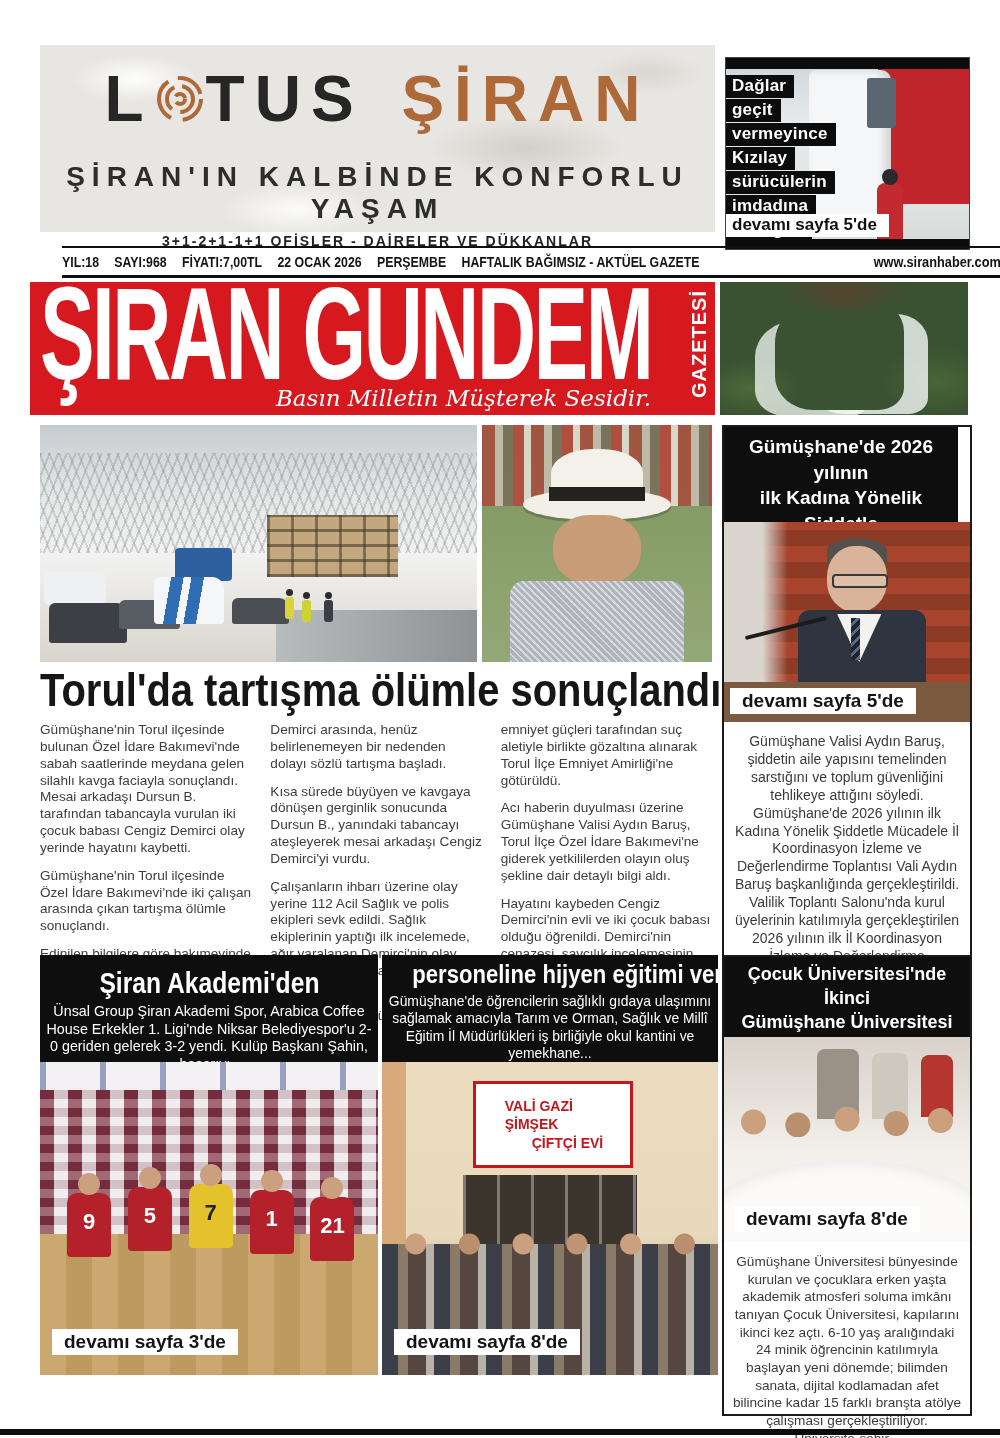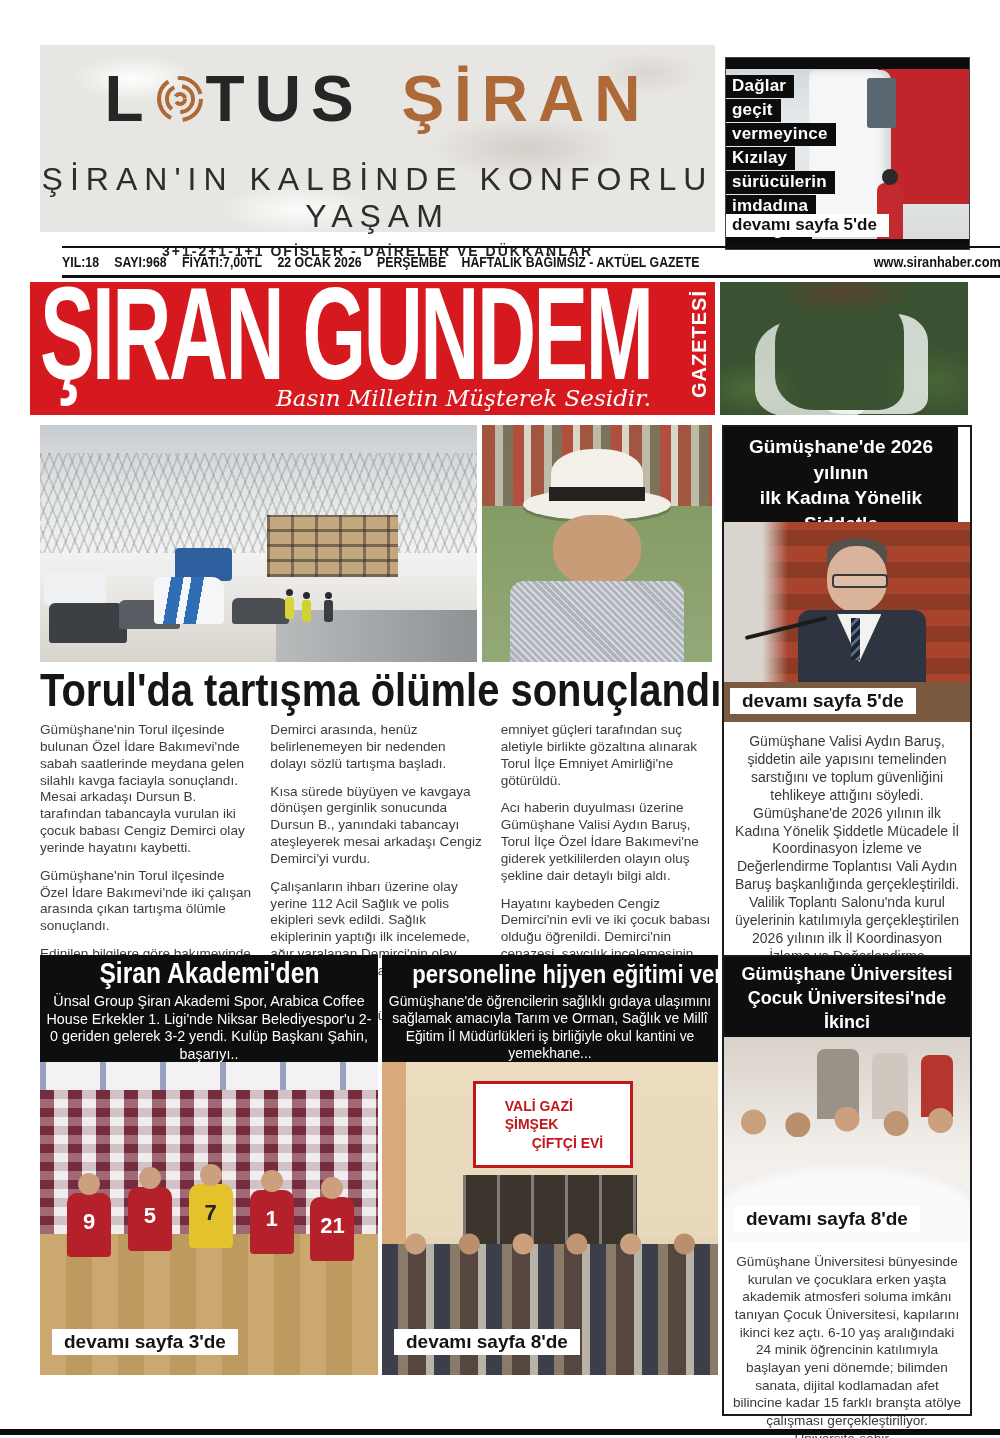--- a/index.html
+++ b/index.html
@@ -13,21 +13,21 @@
   
   .ad-banner{left:40px;top:45px;width:675px;height:187px;background:#e8e6e2;
     background-image:radial-gradient(ellipse 90px 34px at 14% 18%,rgba(255,255,255,.95),transparent 70%),
       radial-gradient(ellipse 140px 44px at 72% 55%,rgba(208,204,198,.9),transparent 70%),
       radial-gradient(ellipse 110px 36px at 38% 88%,rgba(255,255,255,.85),transparent 70%),
       radial-gradient(ellipse 80px 30px at 90% 15%,rgba(214,210,204,.8),transparent 70%);
     text-align:center;}
   .brand-line{margin-top:22px;font-size:64px;font-weight:bold;letter-spacing:10px;color:#262626;line-height:1;}
   .brand-line .siran{color:#ad6a38;margin-left:10px;}
   .o-icon{display:inline-block;vertical-align:-4px;}
-  .ad-tagline{margin-top:26px;font-size:32px;letter-spacing:7px;color:#2d2d2d;font-weight:normal;}
+  .ad-tagline{margin-top:26px;font-size:28px;letter-spacing:7px;color:#2d2d2d;font-weight:bold;}
   .ad-subline{margin-top:8px;font-size:14px;letter-spacing:2px;color:#222;font-weight:bold;}
 
   
   .kizilay{left:725px;top:57px;width:243px;height:191px;border:1px solid #444;
     background:linear-gradient(180deg,#cdd4d9 0%,#e7ebed 35%,#e2e5e6 70%,#d7d9d8 100%);overflow:hidden;}
   .kz-trailer{position:absolute;right:0;top:8px;width:36%;height:72%;background:#c0252b;
     border-left:4px solid #9c1c22;}
   .kz-cab{position:absolute;left:34%;top:12px;width:34%;height:82%;background:#f4f6f7;border-radius:6px 10px 0 0;
     box-shadow:inset -6px 0 10px rgba(0,0,0,.15);}
   .kz-window{position:absolute;left:58%;top:20px;width:12%;height:26%;background:#5a6670;border-radius:3px;}
@@ -124,21 +124,21 @@
   .vali-suit{position:absolute;left:30%;top:44%;width:52%;height:40%;background:#2e3440;border-radius:12px 12px 0 0;}
   .vali-shirt{position:absolute;left:46%;top:46%;width:18%;height:24%;background:#f2f2f0;clip-path:polygon(0 0,100% 0,50% 100%);}
   .vali-tie{position:absolute;left:51.5%;top:48%;width:9px;height:42px;background:repeating-linear-gradient(135deg,#1e2430 0 4px,#5a6a86 4px 7px);}
   .vali-mic{position:absolute;left:8%;top:52%;width:34%;height:4px;background:#1c1c1c;transform:rotate(-14deg);border-radius:2px;}
   .vali-caption{left:6px;bottom:8px;font-size:19px;}
   .vali-body{position:absolute;left:0;right:0;top:300px;padding:6px 9px;text-align:center;
     font-size:14px;line-height:1.28;color:#3a3a3a;}
 
   
   .sport-box{left:40px;top:955px;width:338px;height:420px;}
-  .sport-head{position:absolute;left:0;right:0;top:0;height:107px;padding-top:3px;}
+  .sport-head{position:absolute;left:0;right:0;top:0;height:107px;padding-top:13px;}
   .sport-head .line{font-size:29px;font-weight:bold;line-height:1.1;}
   .sport-sub{font-size:14.3px;line-height:1.24;padding:3px 6px 0;}
   .sport-photo{position:absolute;left:0;right:0;top:107px;bottom:0;overflow:hidden;background:#c9a36a;}
   .sp-banner{position:absolute;left:0;top:0;width:100%;height:9%;background:#f3f1f3;
     background-image:repeating-linear-gradient(90deg,rgba(60,80,140,.5) 0 6px,transparent 6px 60px);}
   .sp-stands{position:absolute;left:0;top:9%;width:100%;height:46%;
     background:repeating-linear-gradient(90deg,#7b2f40 0 14px,#ece6e8 14px 28px);}
   .sp-stands::after{content:"";position:absolute;inset:0;
     background:repeating-linear-gradient(0deg,rgba(255,255,255,.28) 0 9px,rgba(90,30,45,.18) 9px 18px);}
   .sp-floor{position:absolute;left:0;bottom:0;width:100%;height:45%;
@@ -350,22 +350,22 @@
         <div class="sgn">ÇİFTÇİ EVİ</div>
       </div>
       <div class="hj-door"></div>
       <div class="hj-crowd"></div>
       <div class="caption hijyen-caption">devamı sayfa 8'de</div>
     </div>
   </div>
 
   <div class="abs story-box cocuk-box">
     <div class="story-head cocuk-head">
+      <div class="line">Çocuk Üniversitesi'nde İkinci</div>
       <div class="line">Gümüşhane Üniversitesi</div>
-      <div class="line">Çocuk Üniversitesi'nde İkinci</div>
       <div class="line">Dönem Heyecanı Başladı</div>
     </div>
     <div class="cocuk-photo">
       <div class="ck-adult1"></div>
       <div class="ck-adult2"></div>
       <div class="ck-adult3"></div>
       <div class="ck-heads"></div>
       <div class="ck-table"></div>
       <div class="caption cocuk-caption">devamı sayfa 8'de</div>
     </div>

